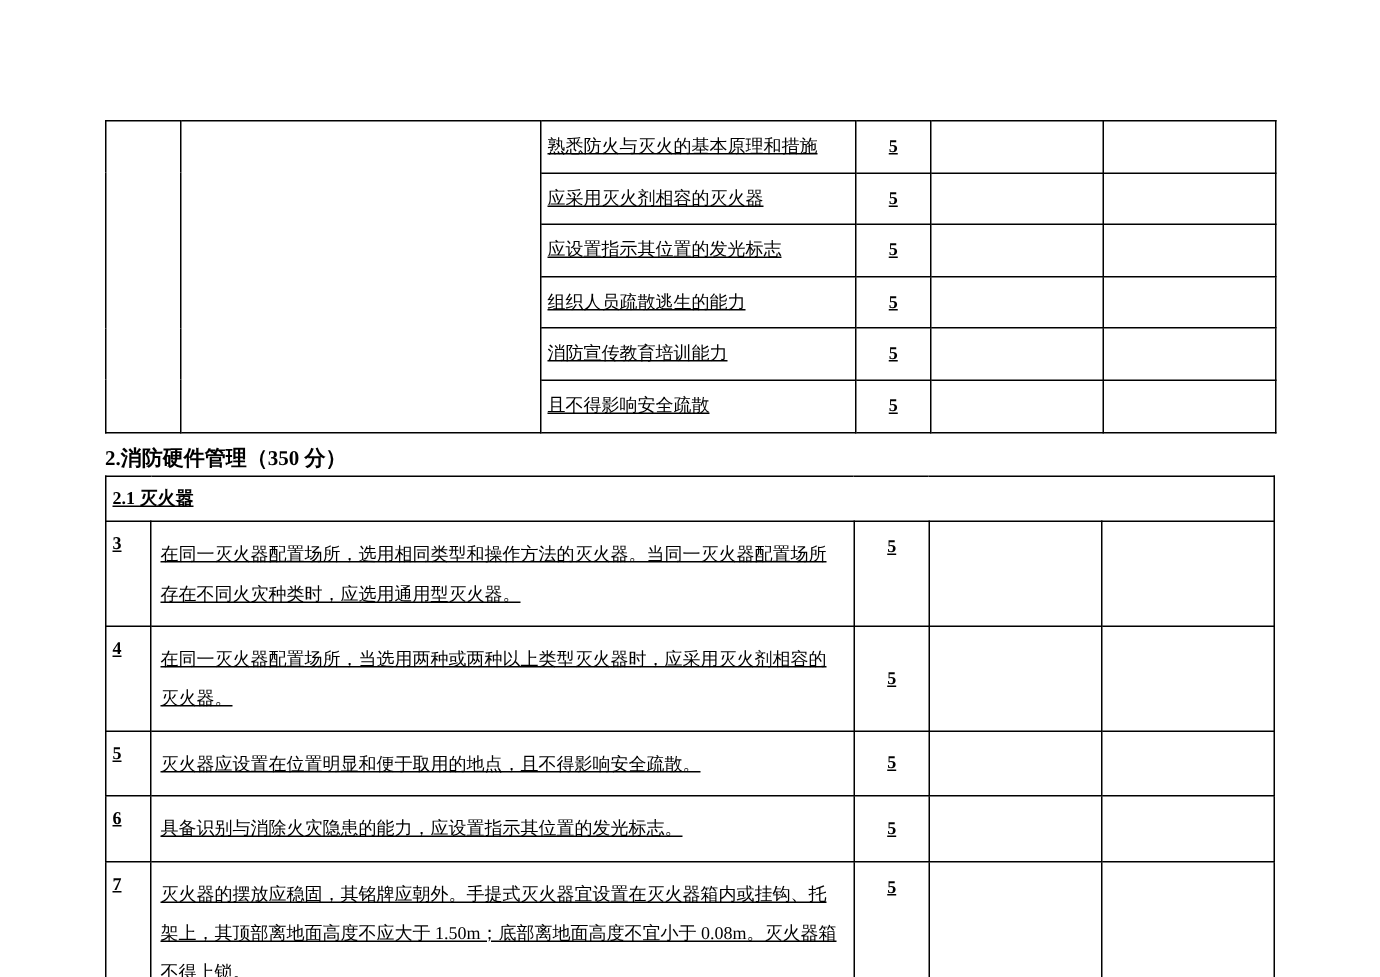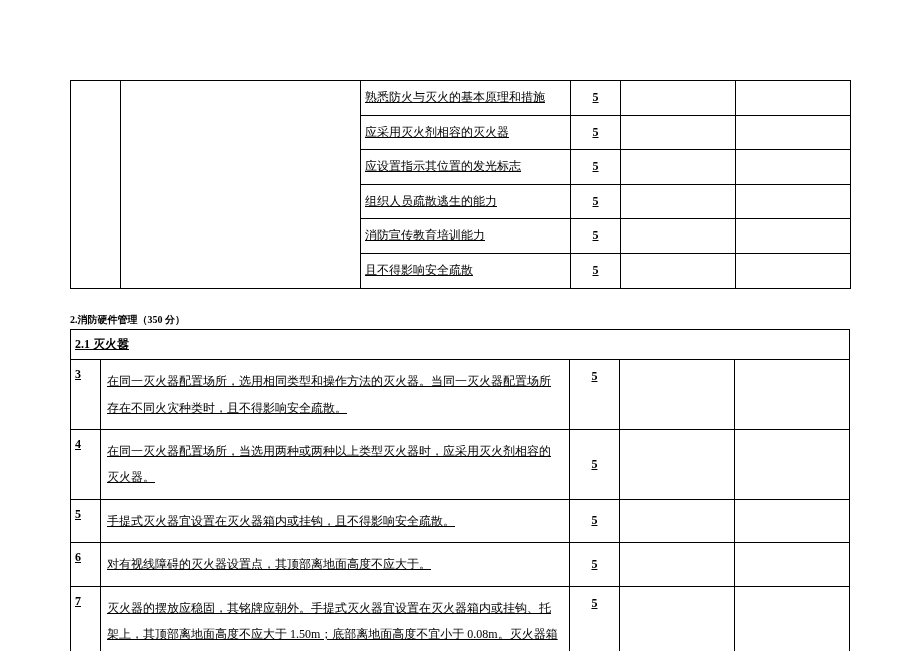--- a/index.html
+++ b/index.html
@@ -44,23 +44,23 @@
       width: 115px;
     }
     .col-f {
       width: 115px;
     }
     .num-col {
       text-align: center;
       font-weight: bold;
     }
     .section-title {
-      font-size: 10px;
+      font-size: 14px;
       font-weight: bold;
-      margin: 24px 0 2px 0;
+      margin: 8px 0 2px 0;
     }
     .subsection-row td {
       font-weight: bold;
       padding: 4px;
       border-radius: 10px;
     }
     .score-top {
       vertical-align: top;
       text-align: center;
       font-weight: bold;
@@ -138,42 +138,42 @@
     <col style="width:50px">
     <col style="width:115px">
     <col style="width:115px">
   </colgroup>
   <tbody>
     <tr class="subsection-row">
       <td colspan="5">2.1 灭火嚣</td>
     </tr>
     <tr>
       <td class="idx-col">3</td>
-      <td class="desc-col">在同一灭火器配置场所，选用相同类型和操作方法的灭火器。当同一灭火器配置场所存在不同火灾种类时，且不得影响安全疏散。</td>
+      <td class="desc-col">在同一灭火器配置场所，选用相同类型和操作方法的灭火器。当同一灭火器配置场所存在不同火灾种类时，应选用通用型灭火器。</td>
       <td class="score-top">5</td>
       <td></td>
       <td></td>
     </tr>
     <tr>
       <td class="idx-col">4</td>
       <td class="desc-col">在同一灭火器配置场所，当选用两种或两种以上类型灭火器时，应采用灭火剂相容的灭火器。</td>
       <td class="num-col">5</td>
       <td></td>
       <td></td>
     </tr>
     <tr>
       <td class="idx-col">5</td>
-      <td class="desc-col">手提式灭火器宜设置在灭火器箱内或挂钩，且不得影响安全疏散。</td>
+      <td class="desc-col">灭火器应设置在位置明显和便于取用的地点，且不得影响安全疏散。</td>
       <td class="num-col">5</td>
       <td></td>
       <td></td>
     </tr>
     <tr>
       <td class="idx-col">6</td>
-      <td class="desc-col">对有视线障碍的灭火器设置点，其顶部离地面高度不应大于。</td>
+      <td class="desc-col">具备识别与消除火灾隐患的能力，应设置指示其位置的发光标志。</td>
       <td class="num-col">5</td>
       <td></td>
       <td></td>
     </tr>
     <tr>
       <td class="idx-col">7</td>
       <td class="desc-col">灭火器的摆放应稳固，其铭牌应朝外。手提式灭火器宜设置在灭火器箱内或挂钩、托架上，其顶部离地面高度不应大于 1.50m；底部离地面高度不宜小于 0.08m。灭火器箱不得上锁。</td>
       <td class="score-top">5</td>
       <td></td>
       <td></td>

